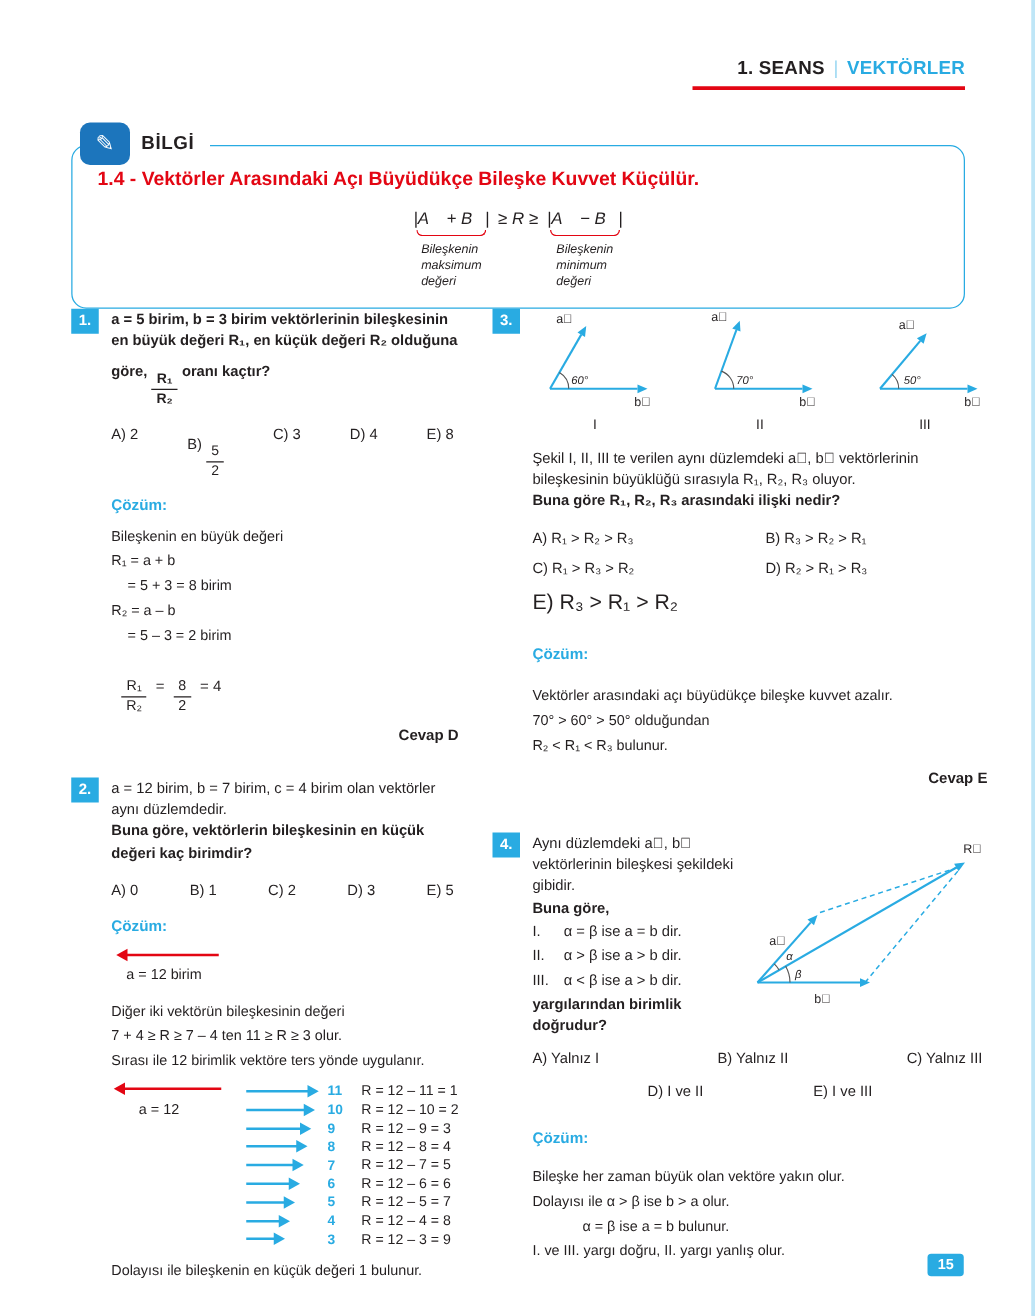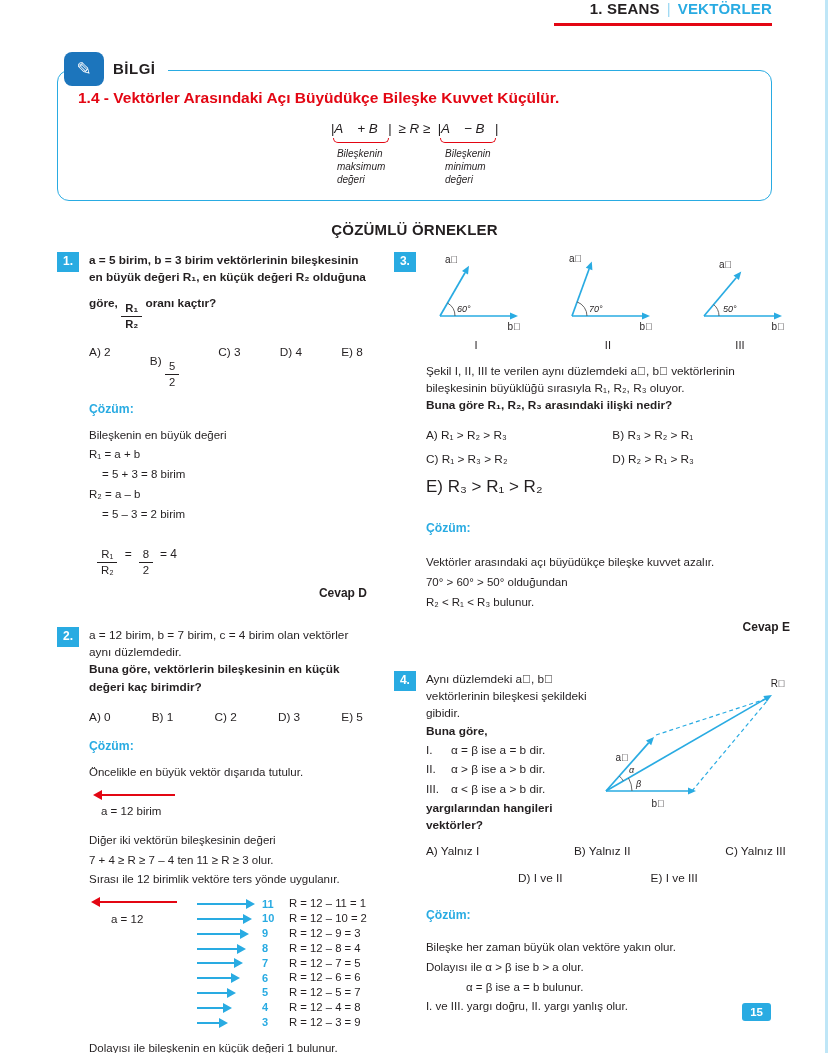--- a/index.html
+++ b/index.html
@@ -5,21 +5,21 @@
   * { box-sizing: border-box; }
   html,body { margin:0; padding:0; }
   body {
     width:828px; height:1053px; background:#ffffff; position:relative; overflow:hidden;
     font-family:"Liberation Sans", sans-serif; color:#231f20;
   }
   .page { width:100%; height:100%; padding:0 56px 0 57px; position:relative; }
   .edge-bar { position:absolute; right:0; top:0; width:3px; height:100%; background:#bfe6f7; }
 
   
-  .header { text-align:right; font-size:15px; font-weight:bold; }
+  .header { padding-top:46px; text-align:right; font-size:15px; font-weight:bold; }
   .header .seans { color:#231f20; letter-spacing:0.2px; }
   .header .sep { color:#9ad7f2; margin:0 7px; font-weight:normal; }
   .header .topic { color:#29abe2; letter-spacing:0.2px; }
   .header-rule { width:218px; height:2.5px; background:#e30613; margin-left:auto; margin-top:6px; }
 
   
   .bilgi { position:relative; margin-top:44px; border:1.6px solid #29abe2; border-radius:12px; padding:16px 20px 12px; }
   .bilgi-head { position:absolute; top:-19px; left:6px; display:flex; align-items:center; gap:9px; background:#fff; padding:0 12px 0 0; }
   .bilgi-icon { width:40px; height:34px; background:#1c75bc; border-radius:8px; color:#fff;
     display:flex; align-items:center; justify-content:center; font-size:18px; }
@@ -139,21 +139,20 @@
       <div class="f-col">
         <span class="f-expr">|A⃗ − B⃗|</span>
         <div class="brace"></div>
         <div class="f-note">Bileşkenin
 minimum
 değeri</div>
       </div>
     </div>
   </section>
 
-  <div class="section-title">ÇÖZÜMLÜ ÖRNEKLER</div>
 
   <div class="cols">
 
     <div class="col">
 
       <div class="q">
         <div class="q-head">
           <span class="q-num">1.</span>
           <div class="q-content">
             <p class="q-text bold">
@@ -207,21 +206,20 @@
             <p class="q-text bold">Buna göre, vektörlerin bileşkesinin en küçük değeri kaç birimdir?</p>
             <div class="opts">
               <span class="opt">A) 0</span>
               <span class="opt">B) 1</span>
               <span class="opt">C) 2</span>
               <span class="opt">D) 3</span>
               <span class="opt">E) 5</span>
             </div>
             <div class="cozum">Çözüm:</div>
             <div class="sol">
-              <p>Öncelikle en büyük vektör dışarıda tutulur.</p>
               <div class="d1">
                 <span class="vec-arrow red"></span>
                 <div class="lbl">a = 12 birim</div>
               </div>
               <p>Diğer iki vektörün bileşkesinin değeri</p>
               <p>7 + 4 ≥ R ≥ 7 – 4 ten 11 ≥ R ≥ 3 olur.</p>
               <p>Sırası ile 12 birimlik vektöre ters yönde uygulanır.</p>
               <div class="d2">
                 <div class="d2-left">
                   <span class="vec-arrow red"></span>
@@ -364,21 +362,21 @@
                     <span>α = β ise a = b dir.</span>
                   </div>
                 <div class="itm">
                     <span class="rn">II.</span>
                     <span>α &gt; β ise a &gt; b dir.</span>
                   </div>
                 <div class="itm">
                     <span class="rn">III.</span>
                     <span>α &lt; β ise a &gt; b dir.</span>
                   </div>
-                <p class="q-text bold">yargılarından hangileri vektörler?</p>
+                <p class="q-text bold">yargılarından birimlik doğrudur?</p>
               </div>
               <div class="q4-fig">
                 <svg width="190" height="142" viewBox="0 0 190 142">
                   <line class="vdash" x1="56" y1="62" x2="166" y2="26"></line>
                   <line class="vdash" x1="92" y1="118" x2="167" y2="28"></line>
                   <line class="vline" x1="6" y1="118" x2="88" y2="118"></line>
                   <polygon class="vhead" points="96,118 88,114.5 88,121.5"></polygon>
                   <line class="vline" x1="6" y1="118" x2="48.6" y2="69.9"></line>
                   <polygon class="vhead" points="54,64 51.2,72.2 46,67.6"></polygon>
                   <line class="vline" x1="6" y1="118" x2="165.1" y2="26"></line>

